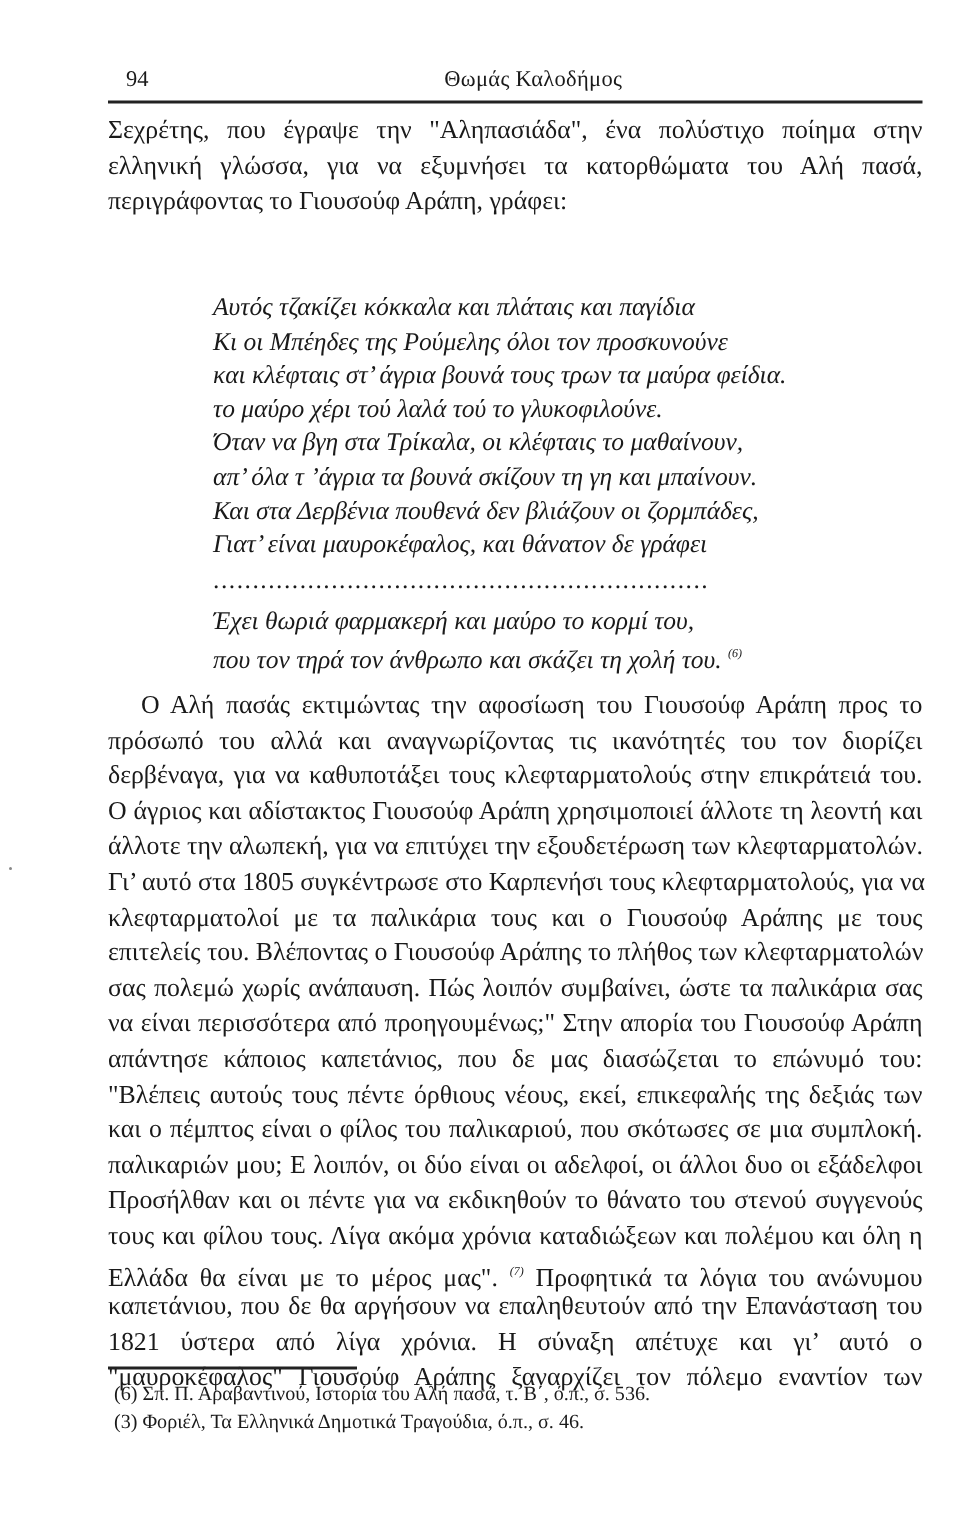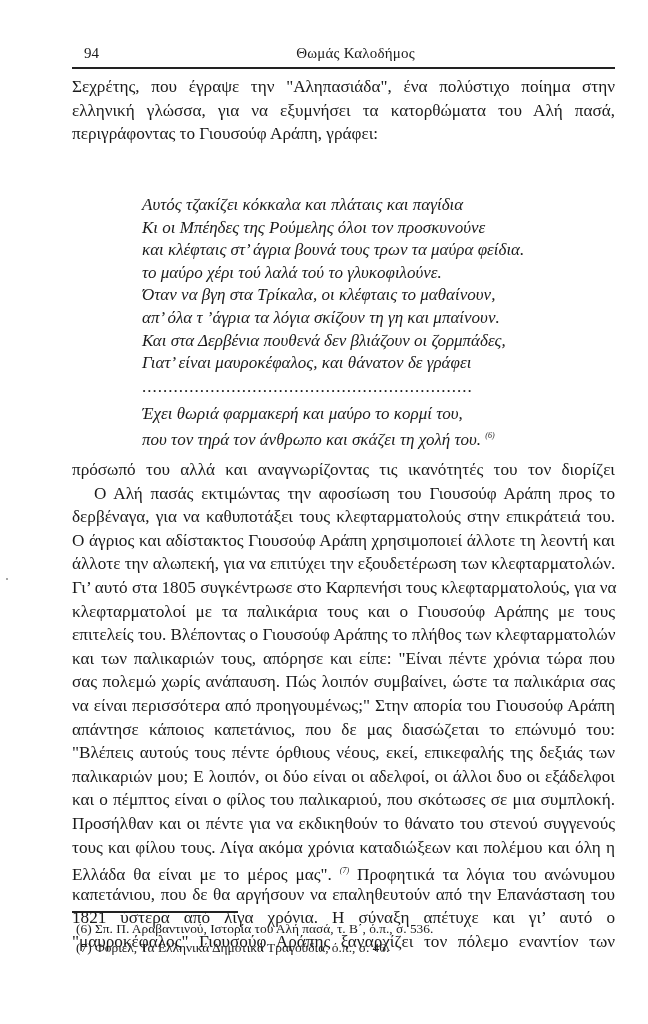--- a/index.html
+++ b/index.html
@@ -53,50 +53,49 @@
     <span class="line">ελληνική γλώσσα, για να εξυμνήσει τα κατορθώματα του Αλή πασά,</span>
     <span class="line last">περιγράφοντας το Γιουσούφ Αράπη, γράφει:</span>
   </div>
 
   <div class="verse">
     <span class="vl">Αυτός τζακίζει κόκκαλα και πλάταις και παγίδια</span>
     <span class="vl">Κι οι Μπέηδες της Ρούμελης όλοι τον προσκυνούνε</span>
     <span class="vl">και κλέφταις στ’ άγρια βουνά τους τρων τα μαύρα φείδια.</span>
     <span class="vl">το μαύρο χέρι τού λαλά τού το γλυκοφιλούνε.</span>
     <span class="vl">Όταν να βγη στα Τρίκαλα, οι κλέφταις το μαθαίνουν,</span>
-    <span class="vl">απ’ όλα τ ’άγρια τα λόγια σκίζουν τη γη και μπαίνουν.</span>
+    <span class="vl">απ’ όλα τ ’άγρια τα βουνά σκίζουν τη γη και μπαίνουν.</span>
     <span class="vl">Και στα Δερβένια πουθενά δεν βλιάζουν οι ζορμπάδες,</span>
     <span class="vl">Γιατ’ είναι μαυροκέφαλος, και θάνατον δε γράφει</span>
     <span class="vl dots">...............................................................</span>
     <span class="vl">Έχει θωριά φαρμακερή και μαύρο το κορμί του,</span>
     <span class="vl"><span>που τον τηρά τον άνθρωπο και σκάζει τη χολή του.</span> <sup>(6)</sup></span>
   </div>
 
   <div class="para body-text">
+    <span class="line first">Ο Αλή πασάς εκτιμώντας την αφοσίωση του Γιουσούφ Αράπη προς το</span>
     <span class="line">πρόσωπό του αλλά και αναγνωρίζοντας τις ικανότητές του τον διορίζει</span>
-    <span class="line first">Ο Αλή πασάς εκτιμώντας την αφοσίωση του Γιουσούφ Αράπη προς το</span>
     <span class="line">δερβέναγα, για να καθυποτάξει τους κλεφταρματολούς στην επικράτειά του.</span>
     <span class="line">Ο άγριος και αδίστακτος Γιουσούφ Αράπη χρησιμοποιεί άλλοτε τη λεοντή και</span>
     <span class="line">άλλοτε την αλωπεκή, για να επιτύχει την εξουδετέρωση των κλεφταρματολών.</span>
     <span class="line">Γι’ αυτό στα 1805 συγκέντρωσε στο Καρπενήσι τους κλεφταρματολούς, για να</span>
     <span class="line">κλεφταρματολοί με τα παλικάρια τους και ο Γιουσούφ Αράπης με τους</span>
     <span class="line">επιτελείς του. Βλέποντας ο Γιουσούφ Αράπης το πλήθος των κλεφταρματολών</span>
-    <span class="line">και των παλικαριών τους, απόρησε και είπε: "Είναι πέντε χρόνια τώρα που</span>
     <span class="line">σας πολεμώ χωρίς ανάπαυση. Πώς λοιπόν συμβαίνει, ώστε τα παλικάρια σας</span>
     <span class="line">να είναι περισσότερα από προηγουμένως;" Στην απορία του Γιουσούφ Αράπη</span>
     <span class="line">απάντησε κάποιος καπετάνιος, που δε μας διασώζεται το επώνυμό του:</span>
     <span class="line">"Βλέπεις αυτούς τους πέντε όρθιους νέους, εκεί, επικεφαλής της δεξιάς των</span>
+    <span class="line">και ο πέμπτος είναι ο φίλος του παλικαριού, που σκότωσες σε μια συμπλοκή.</span>
     <span class="line">παλικαριών μου; Ε λοιπόν, οι δύο είναι οι αδελφοί, οι άλλοι δυο οι εξάδελφοι</span>
-    <span class="line">και ο πέμπτος είναι ο φίλος του παλικαριού, που σκότωσες σε μια συμπλοκή.</span>
     <span class="line">Προσήλθαν και οι πέντε για να εκδικηθούν το θάνατο του στενού συγγενούς</span>
     <span class="line">τους και φίλου τους. Λίγα ακόμα χρόνια καταδιώξεων και πολέμου και όλη η</span>
     <span class="line"><span>Ελλάδα θα είναι με το μέρος μας".</span> <sup>(7)</sup> <span>Προφητικά τα λόγια του ανώνυμου</span></span>
     <span class="line">καπετάνιου, που δε θα αργήσουν να επαληθευτούν από την Επανάσταση του</span>
     <span class="line">1821 ύστερα από λίγα χρόνια. Η σύναξη απέτυχε και γι’ αυτό ο</span>
     <span class="line">"μαυροκέφαλος" Γιουσούφ Αράπης ξαναρχίζει τον πόλεμο εναντίον των</span>
   </div>
 
   <div class="fn-rule"></div>
   <div class="footnotes">
     <span class="fn">(6) Σπ. Π. Αραβαντινού, Ιστορία του Αλή πασά, τ. Β΄, ό.π., σ. 536.</span>
-    <span class="fn">(7) Φοριέλ, Τα Ελληνικά Δημοτικά Τραγούδια, ό.π., σ. 46.</span>
+    <span class="fn">(3) Φοριέλ, Τα Ελληνικά Δημοτικά Τραγούδια, ό.π., σ. 46.</span>
   </div>
 </div>
 
 </body></html>

